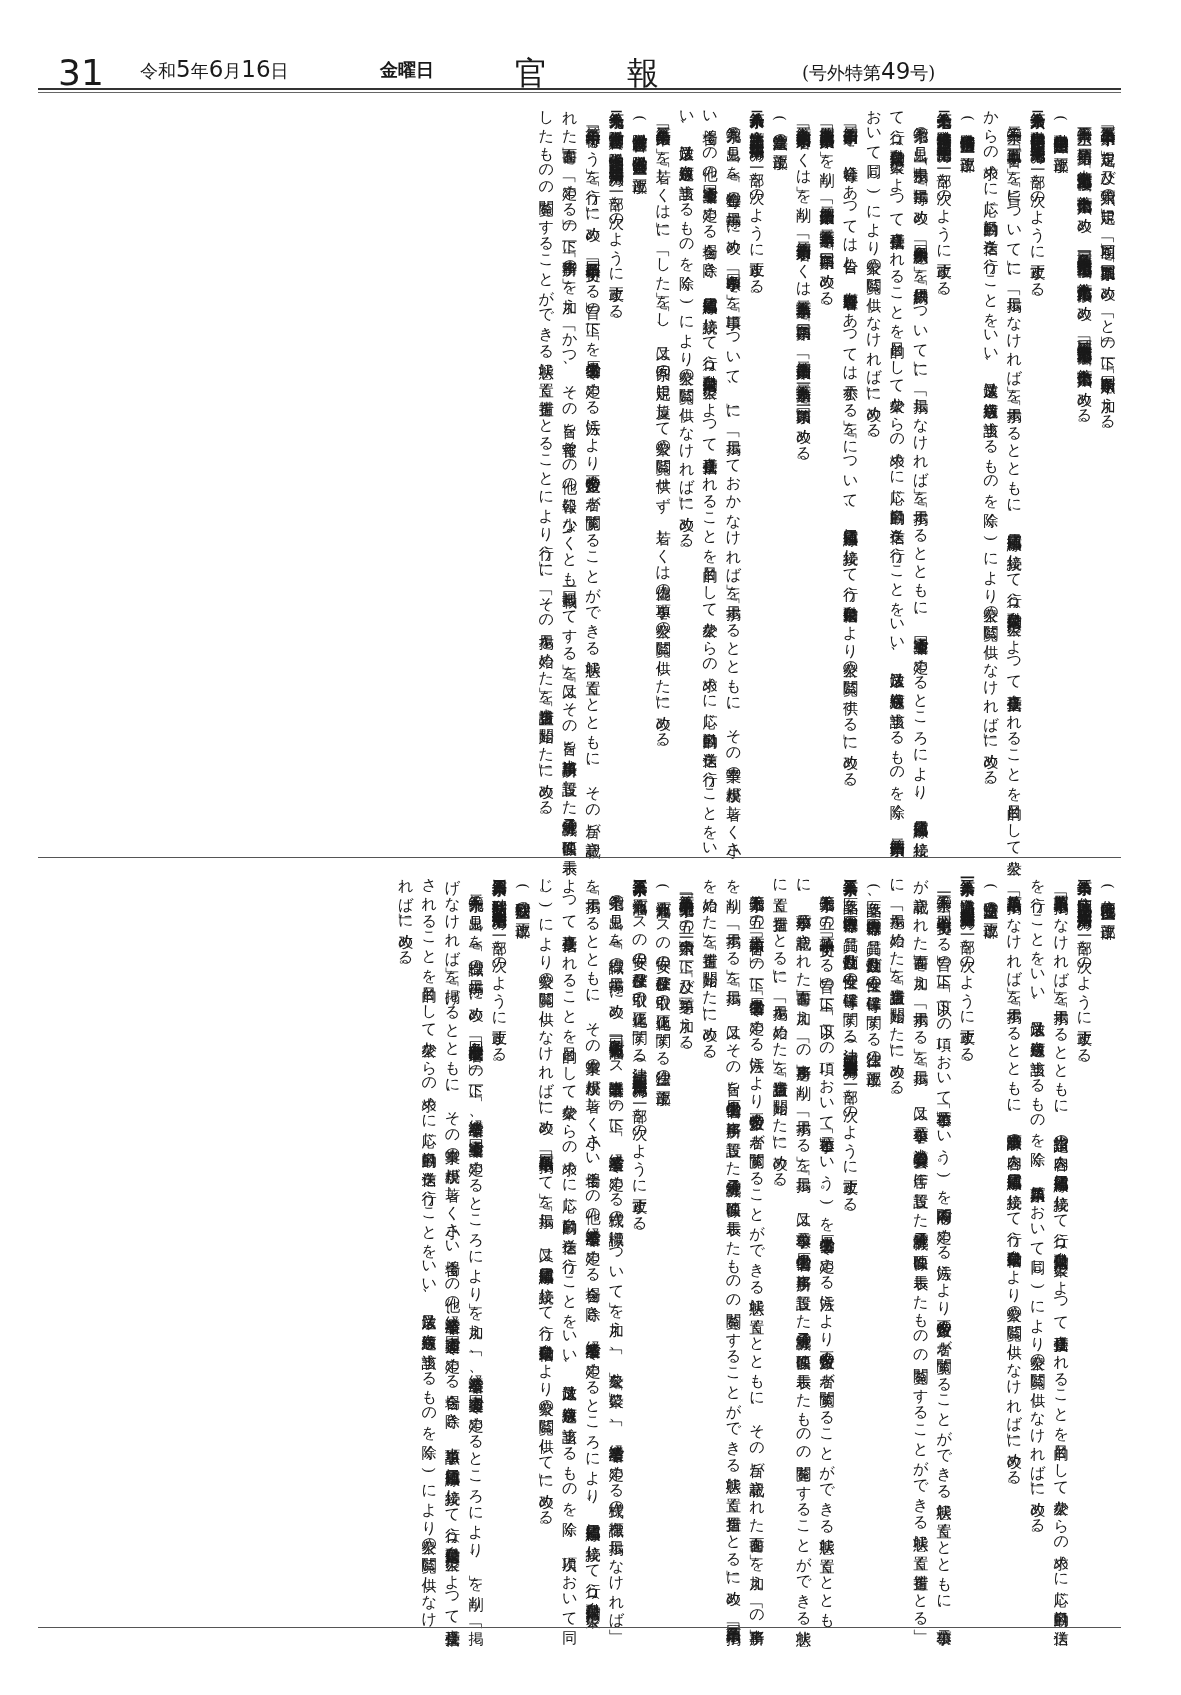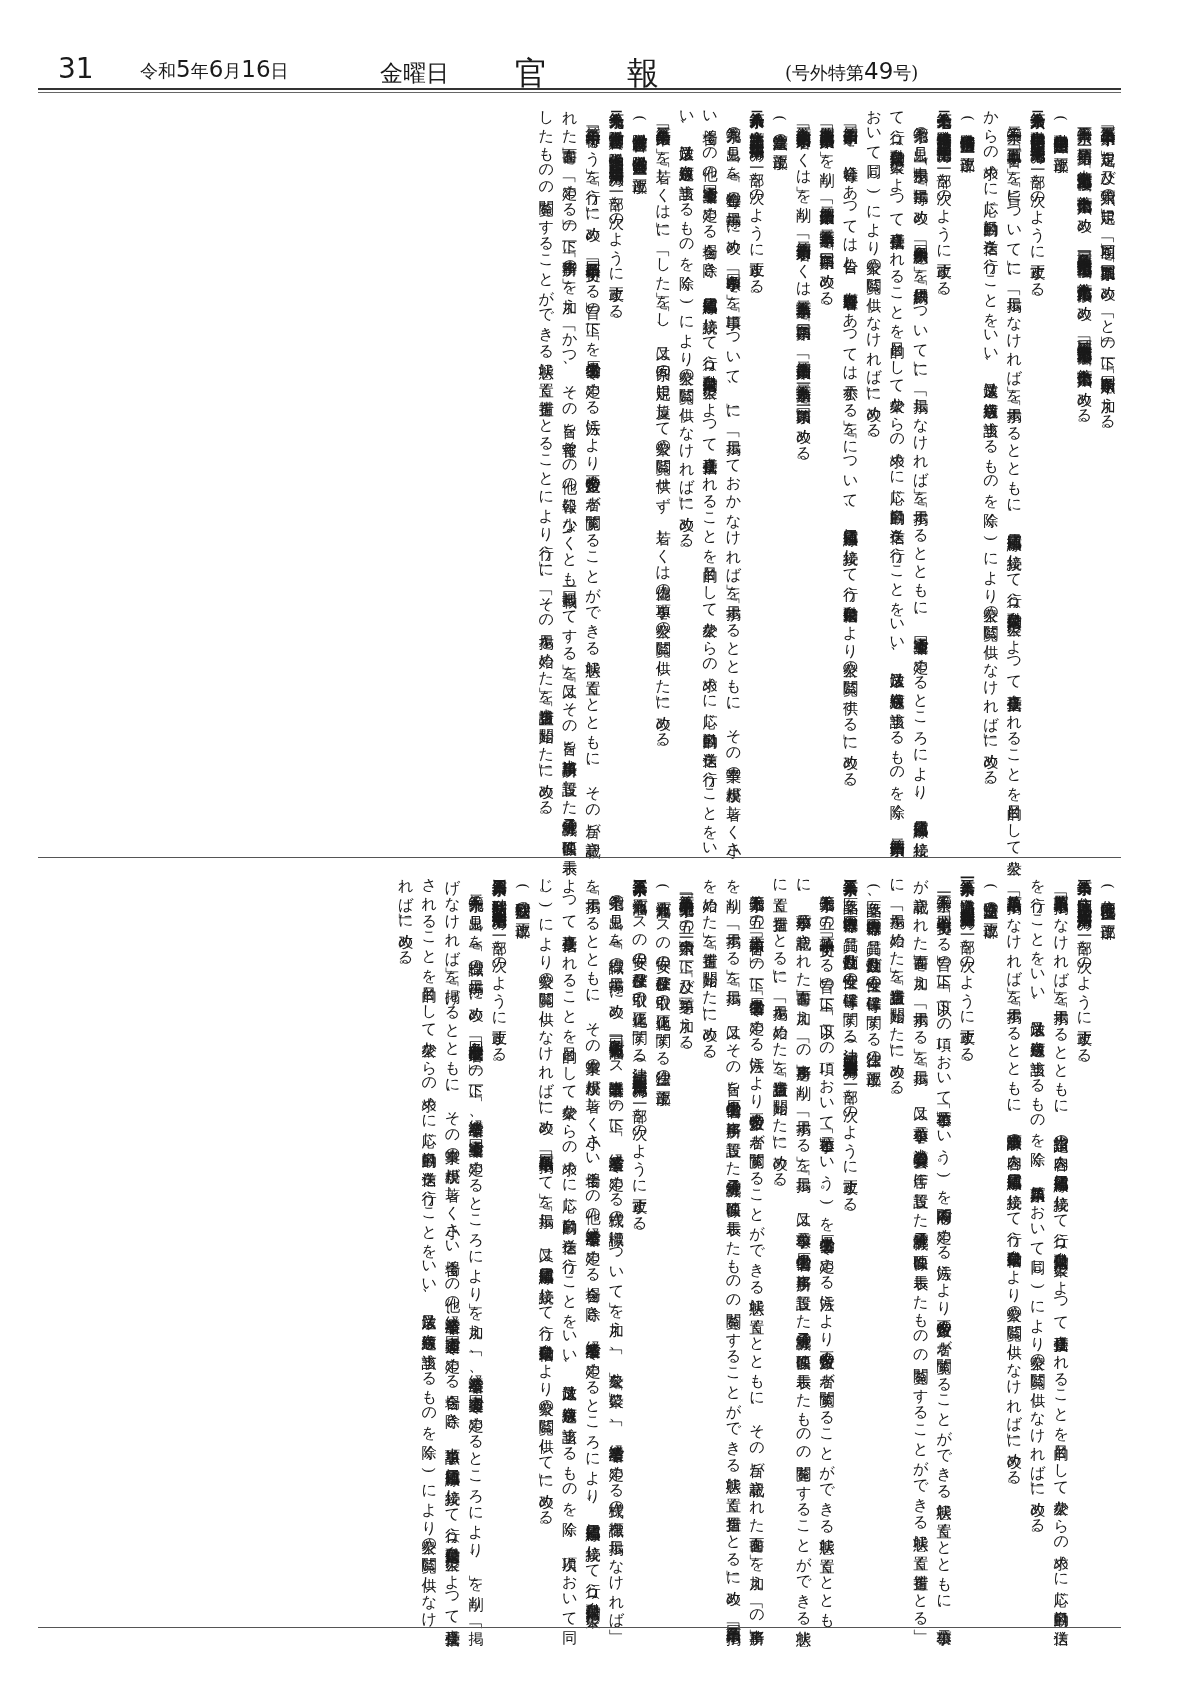--- a/index.html
+++ b/index.html
@@ -1,24 +1,24 @@
 <!DOCTYPE html>
 <html><head>
 <meta charset="utf-8">
 <style>
   html,body{margin:0;padding:0;background:#ffffff;}
   body{width:1181px;height:1695px;position:relative;overflow:hidden;font-family:"DejaVu Serif","Liberation Serif",serif;color:#1a1a1a;}
   .page{position:absolute;left:0;top:0;width:1181px;height:1695px;background:#fff;}
   .header{position:absolute;left:40px;top:48px;width:1080px;height:40px;}
-  .pg-num{position:absolute;left:18px;top:4px;font-family:"DejaVu Sans","Liberation Sans",sans-serif;font-size:28px;}
+  .pg-num{position:absolute;left:18px;top:4px;font-family:"DejaVu Sans","Liberation Sans",sans-serif;font-size:36px;}
   .date{position:absolute;left:100px;top:8px;font-size:18px;}
   .date b{font-family:"DejaVu Sans","Liberation Sans",sans-serif;font-weight:normal;font-size:23px;}
-  .weekday{position:absolute;left:340px;top:10px;font-size:23px;}
+  .weekday{position:absolute;left:340px;top:10px;font-size:18px;font-weight:bold;}
   .title{position:absolute;left:475px;top:4px;font-size:32px;letter-spacing:80px;}
-  .issue{position:absolute;left:745px;top:10px;font-size:18px;}
+  .issue{position:absolute;left:762px;top:10px;font-size:18px;}
   .issue b{font-family:"DejaVu Sans","Liberation Sans",sans-serif;font-weight:normal;font-size:23px;}
   .rule-top{position:absolute;left:38px;top:88px;width:1083px;height:0;border-top:2px solid #333;border-bottom:1px solid #666;padding-top:2px;}
   .rule-mid{position:absolute;left:38px;top:857px;width:1083px;border-top:1px solid #555;}
   .rule-bot{position:absolute;left:38px;top:1627px;width:1083px;border-top:1px solid #555;}
   .block{position:absolute;writing-mode:vertical-rl;font-size:15.2px;line-height:23.4px;letter-spacing:0.55px;text-align:justify;}
   .block-top{top:100px;right:62px;height:750px;width:1050px;}
   .block-bot{top:868px;right:62px;height:752px;width:1050px;}
   .para{margin:0;}
   .indent{text-indent:1em;}
   .art{font-weight:bold;font-family:"DejaVu Sans","Liberation Sans",sans-serif;font-size:14.5px;}

